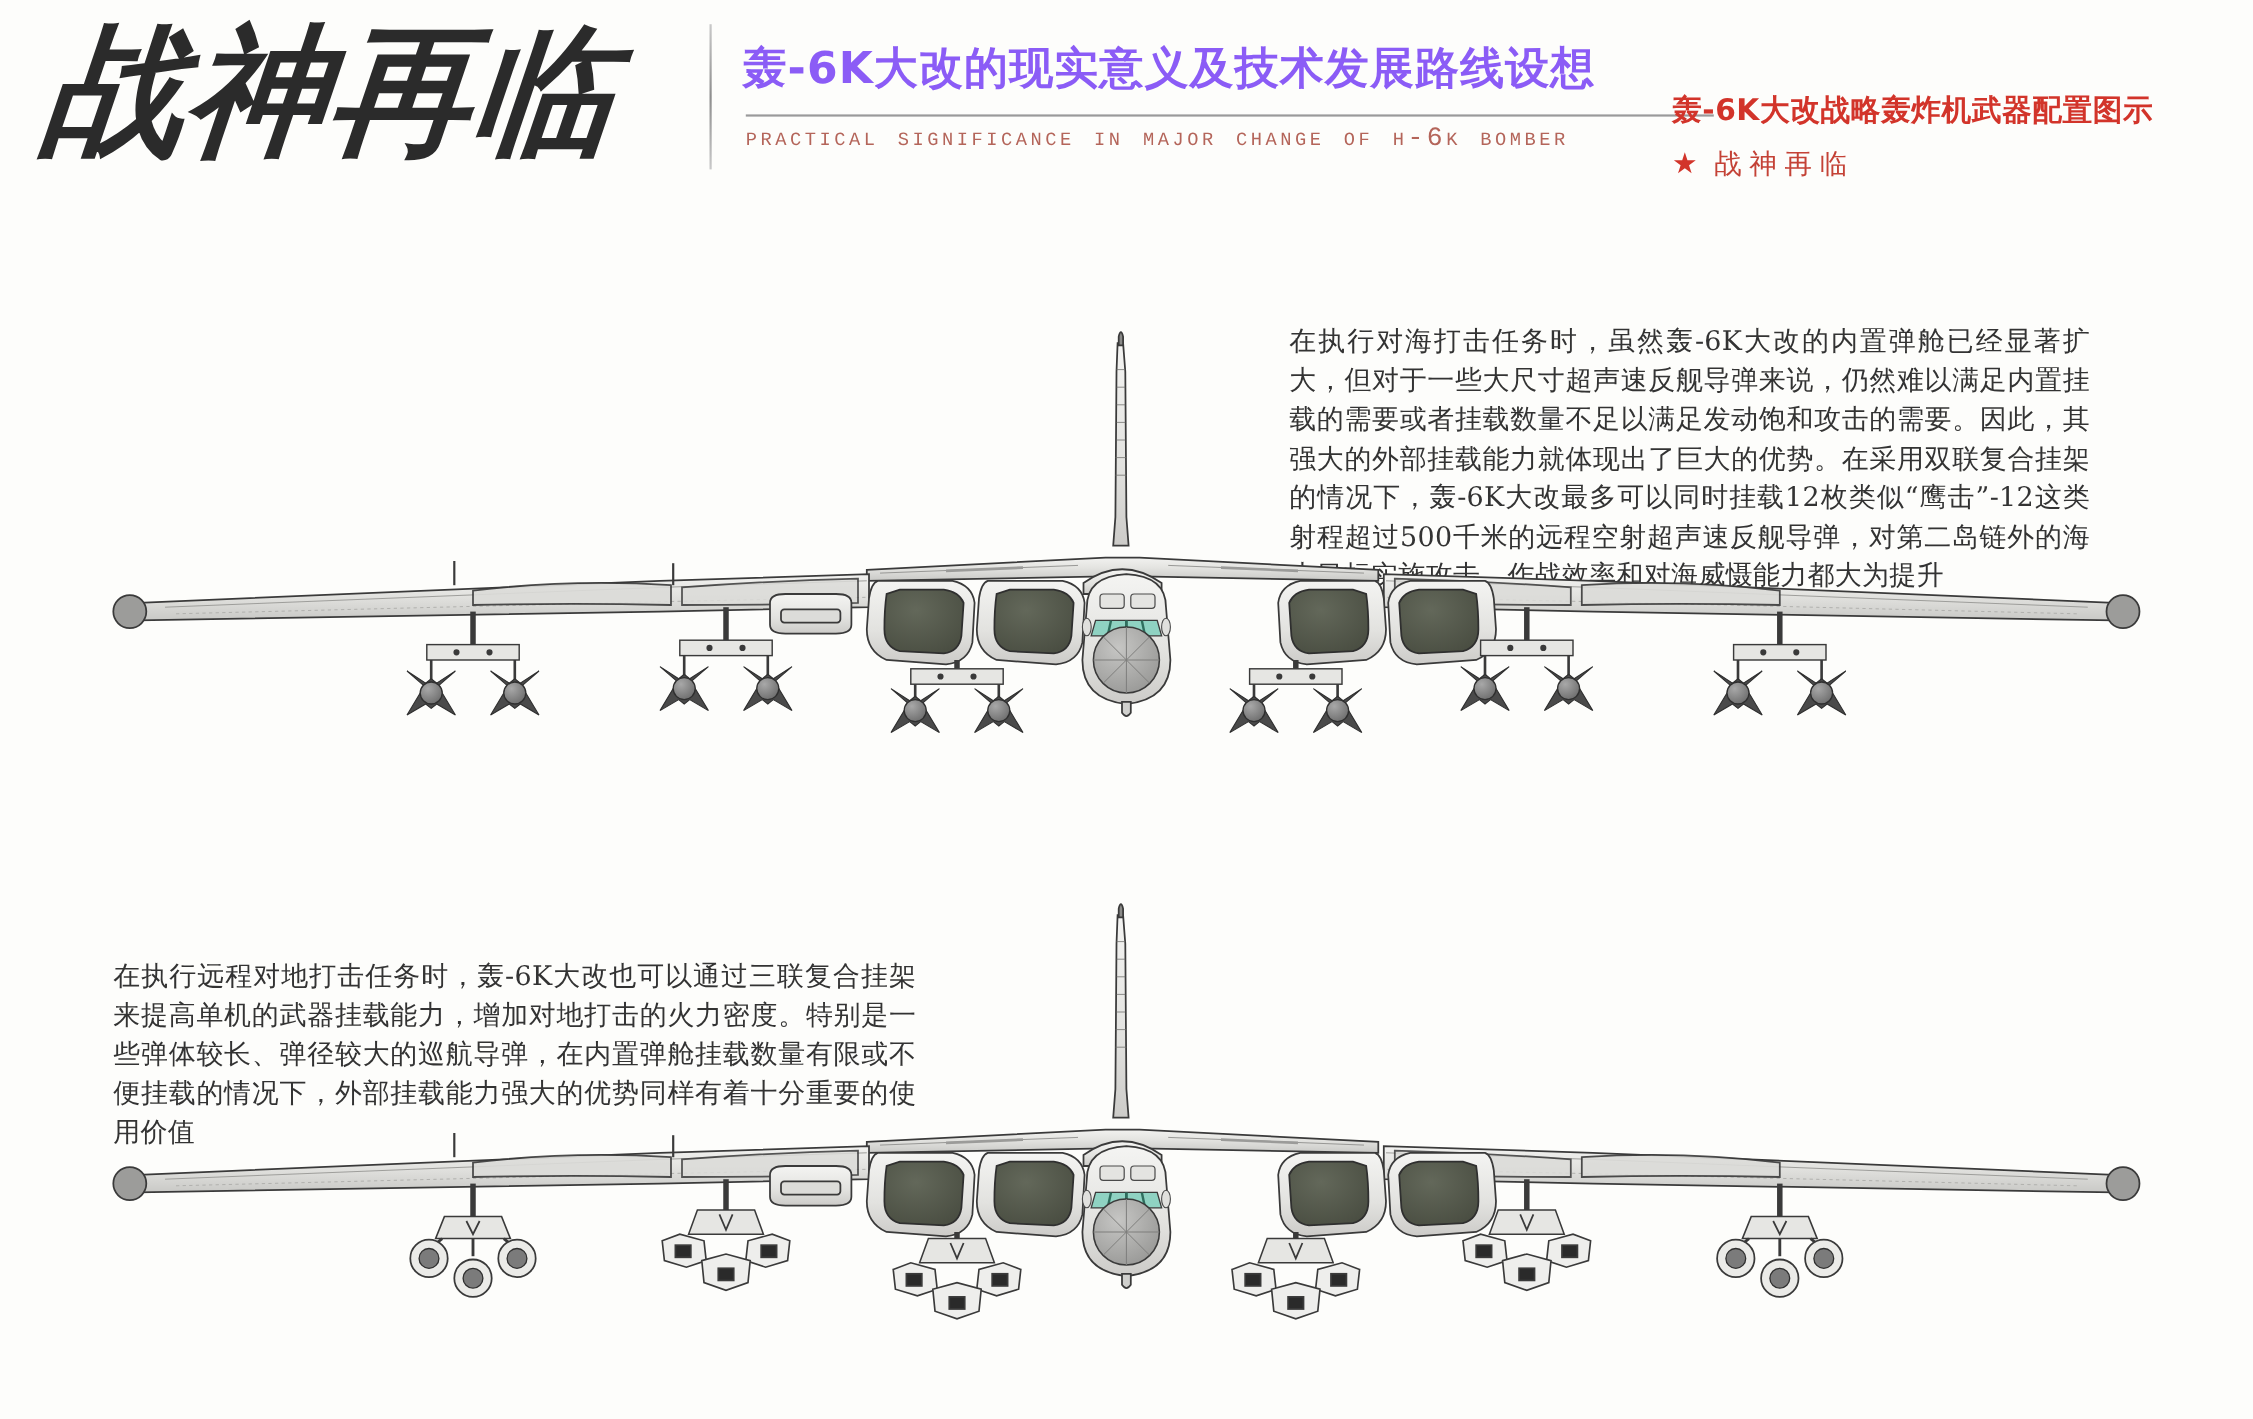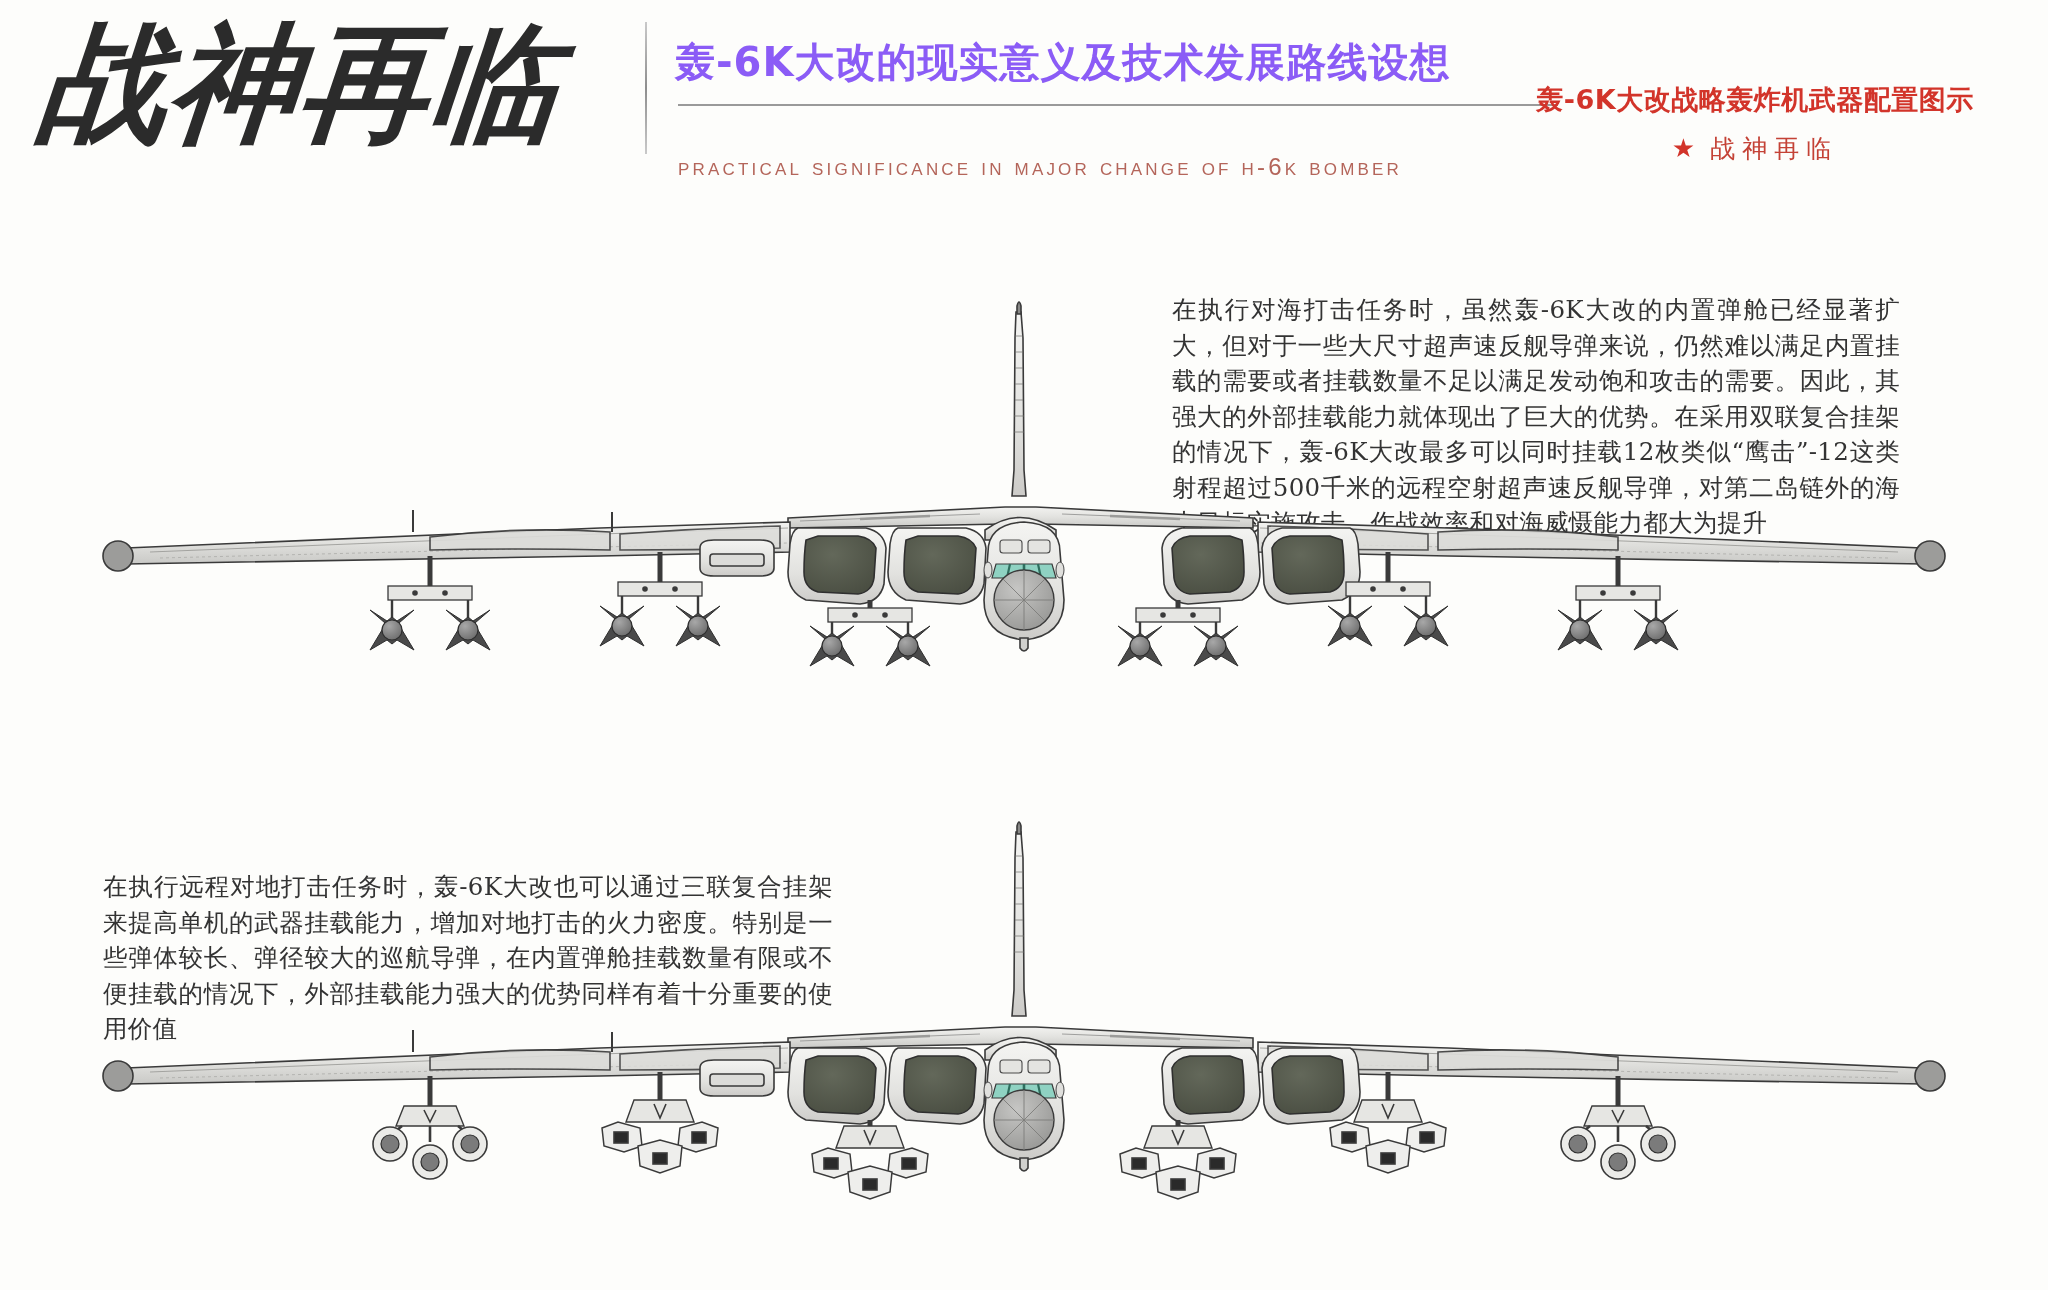--- a/index.html
+++ b/index.html
@@ -38,35 +38,34 @@
     font-size:40px;line-height:48px;
     font-weight:700;color:#8b5cf6;
     letter-spacing:1px;white-space:nowrap;
   }
   .sub-rule{
     position:absolute;left:678px;top:104px;
     width:880px;height:2px;background:#9a9a9a;
   }
   .sub-en{
     position:absolute;left:678px;top:112px;
-    font-family:Liberation Sans, sans-serif;
+    font-family:Liberation Mono, monospace;
     font-size:24px;line-height:29px;
     font-weight:500;
     color:#b4655a;
     letter-spacing:3.2px;
     font-variant:small-caps;
     text-transform:lowercase;
     white-space:nowrap;
-    margin-top:40px;
   }
   .sub-en span{display:block;}
 
   .credit{
     position:absolute;right:58px;top:82px;
-    width:470px;text-align:center;
+    width:470px;
   }
   .credit-title{
     font-family:"DejaVu Sans",sans-serif;
     font-size:27px;font-weight:700;
     color:#d2342a;letter-spacing:0.5px;
     white-space:nowrap;
   }
   .credit-by{
     margin-top:14px;
     font-family:"DejaVu Serif",serif;

